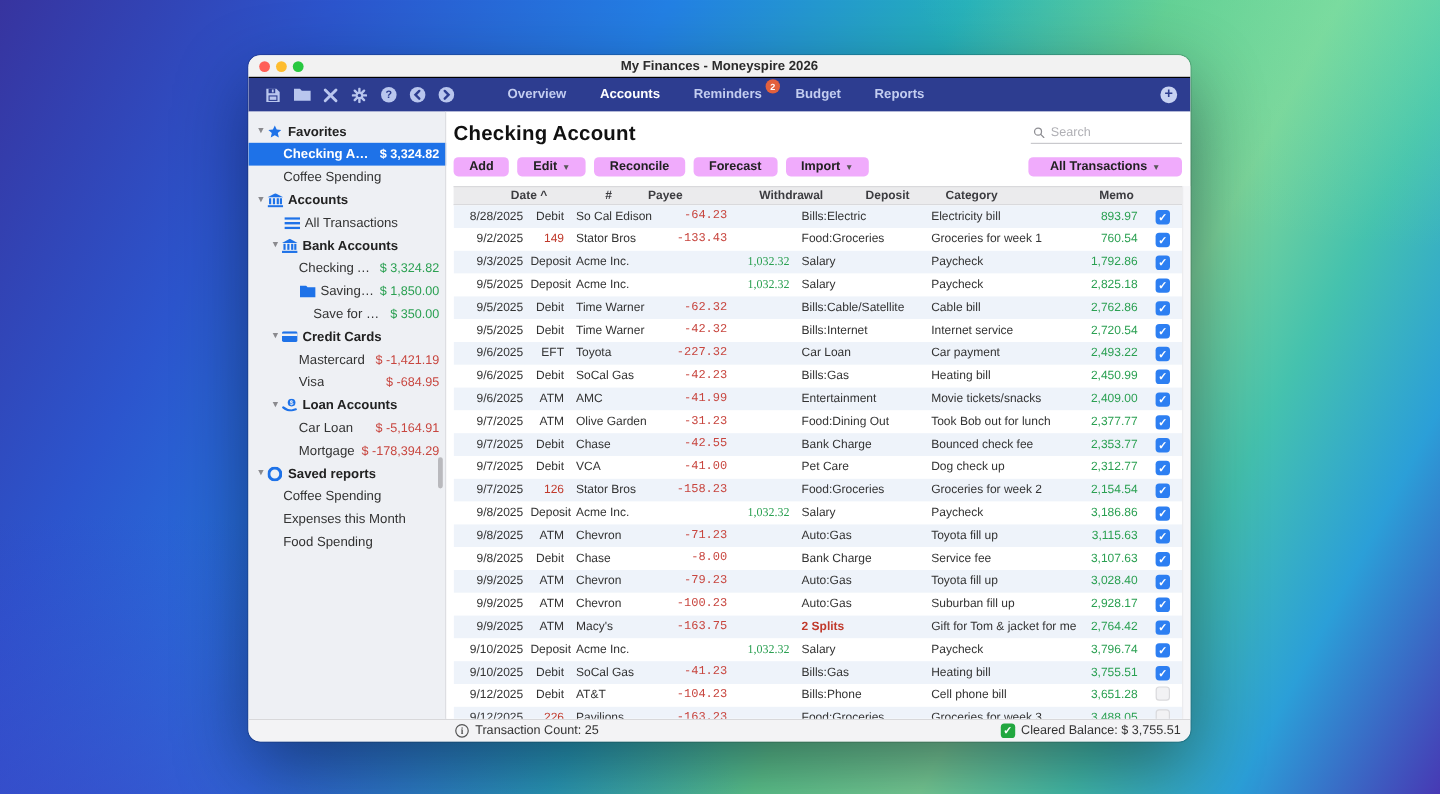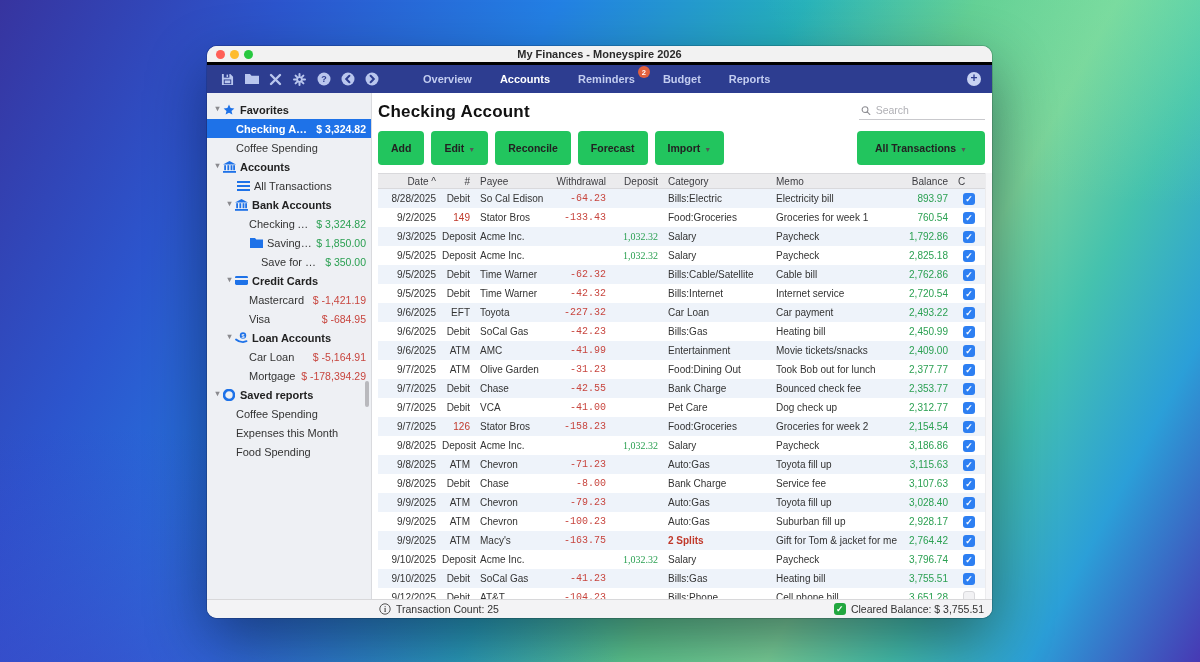--- a/index.html
+++ b/index.html
@@ -21,21 +21,21 @@
 
   .window{
     position:absolute; left:207px; top:46px; width:785px; height:572px;
     border-radius:10px; background:#fff; overflow:hidden;
     box-shadow:0 22px 60px rgba(0,0,20,.45), 0 0 0 1px rgba(0,0,0,.15);
     display:flex; flex-direction:column;
   }
 
   
   .titlebar{
-    height:19px; background:#f2f2f2; border-bottom:3px solid #000000;
+    height:19px; background:#f2f2f2; border-bottom:1px solid #000000;
     display:flex; align-items:center; position:relative; flex:0 0 auto;
   }
   .traffic{ display:flex; gap:5px; margin-left:9px; }
   .light{ width:9px; height:9px; border-radius:50%; }
   .light.red{ background:#ff5f57; } .light.yellow{ background:#febc2e; } .light.green{ background:#28c840; }
   .win-title{ position:absolute; left:0; right:0; text-align:center; font-size:11px; font-weight:bold; color:#2b2b2b; }
 
   
   .navbar{
     height:28px; background:#2d3d90; display:flex; align-items:center; flex:0 0 auto; position:relative;
@@ -80,36 +80,36 @@
   
   .main{ flex:1; background:#fff; display:flex; flex-direction:column; min-width:0; position:relative; }
   .main-header{ display:flex; align-items:flex-start; padding:9px 7px 0 6px; }
   .page-title{ font-size:17px; font-weight:bold; color:#111; letter-spacing:.2px; }
   .search{ margin-left:auto; width:126px; border-bottom:1px solid #c9c9cd; display:flex; align-items:center; gap:5px; padding:2px 2px 3px; }
   .search input{ border:none; outline:none; width:100%; font-size:10.5px; color:#333; background:transparent; font-family:"Liberation Sans",sans-serif; }
   .search input::placeholder{ color:#b0b0b5; }
 
   .btn-row{ display:flex; gap:7px; padding:9px 7px 8px 6px; align-items:center; }
   .btn{
-    background:#22c55e; border:none; border-radius:4px; height:34px; padding:0 13px;
+    background:#f0abfc; border:none; border-radius:4px; height:16px; padding:0 13px;
     font-size:10.5px; font-weight:bold; color:#222; display:flex; align-items:center; gap:4px;
     font-family:"Liberation Sans",sans-serif;
   }
   .btn .caret{ font-size:7px; color:#555; transform:translateY(.5px); }
   .btn.filter{ margin-left:auto; padding:0 18px; }
 
   
   .table{ flex:1; display:flex; flex-direction:column; min-height:0; margin-left:6px; position:relative; }
   .t-scroll{ position:absolute; right:0; top:0; bottom:0; width:7px; background:#f7f7f9; border-left:1px solid #ececee; }
   .t-grid{
     display:grid;
     grid-template-columns:6px 58px 34px 76px 60px 52px 108px 132px 50px 30px;
     align-items:center; height:19px; font-size:10px; color:#333;
   }
-  .t-head{ background:#ebebed; border-top:1px solid #d9d9dc; border-bottom:1px solid #d9d9dc; height:16px; font-weight:normal; color:#3c3c40; margin-right:7px; }
+  .t-head{ background:#ebebed; border-top:1px solid #d9d9dc; border-bottom:1px solid #d9d9dc; height:16px; font-weight:bold; color:#3c3c40; margin-right:7px;gap:20px; }
   .t-body{ flex:1; overflow:hidden; margin-right:7px; }
   .t-row:nth-child(odd){ background:#eef3fa; }
   .t-row:nth-child(even){ background:#ffffff; }
   .c-r{ text-align:right; padding-right:6px; }
   .c-l{ text-align:left; padding-left:4px; white-space:nowrap; overflow:hidden; }
   .c-c{ text-align:center; }
   .amt-red{ color:#c8463f;font-family:Liberation Mono, monospace; }
   .amt-green{ color:#2ba052;font-family:Liberation Serif, serif; }
   .num-red{ color:#c0392b; }
   .cat-red{ color:#c0392b; font-weight:bold; }

